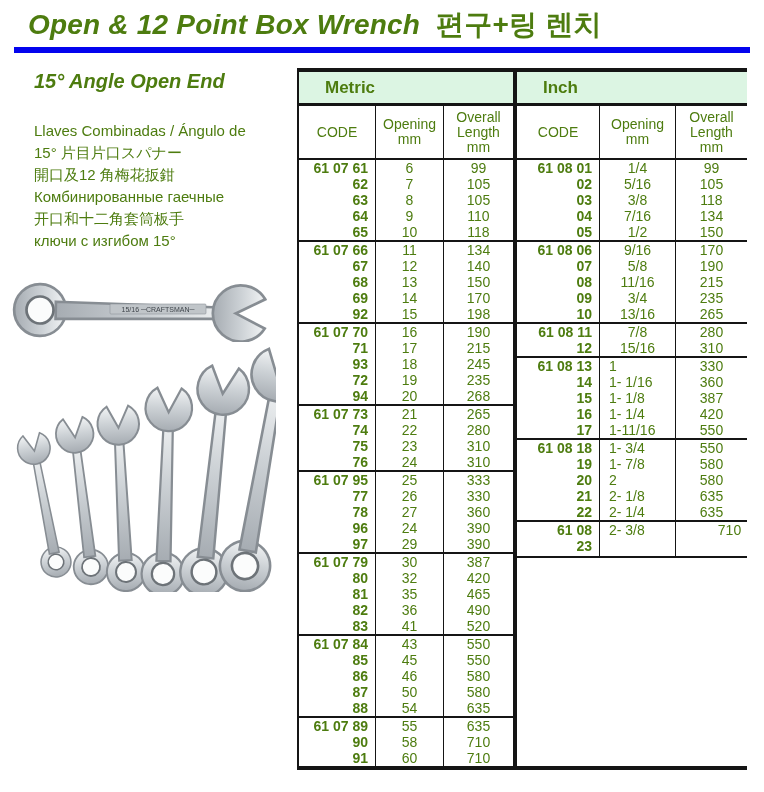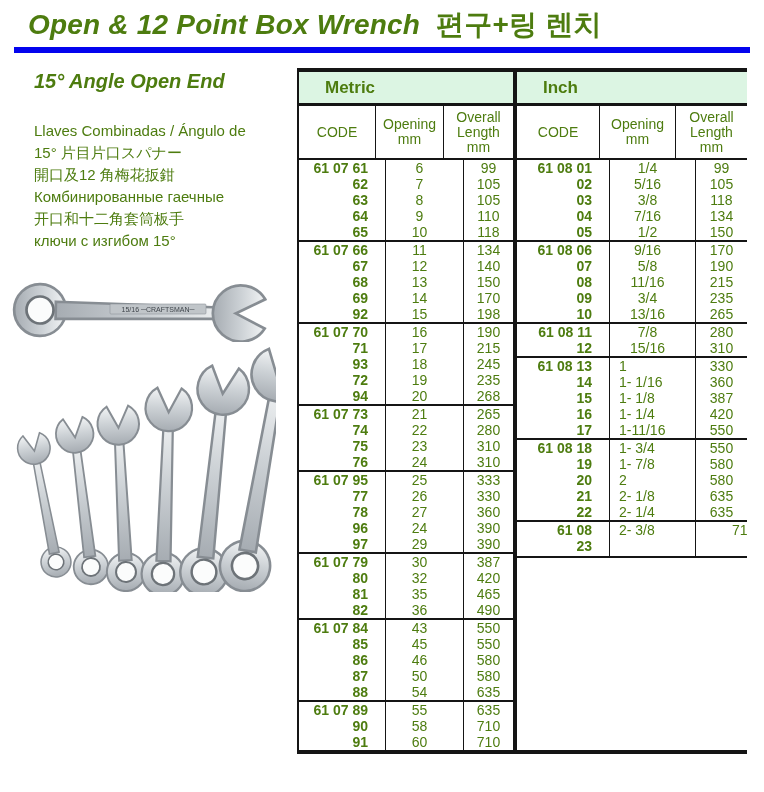--- a/index.html
+++ b/index.html
@@ -40,21 +40,21 @@
   .colheads{display:grid;border-bottom:2px solid #151515;height:52px;}
   .metric .colheads,.metric .row{grid-template-columns:76px 68px 1fr;}
   .inch .colheads,.inch .row{grid-template-columns:82px 76px 1fr;}
   .hcell{
     display:flex;align-items:center;justify-content:center;text-align:center;
     font-size:14px;line-height:15px;white-space:pre-line;
   }
   .hcell + .hcell{border-left:1.5px solid #151515;text-align:center;}
   .groups{display:flex;flex-direction:column;flex:1;}
   .group.gsep{border-top:2px solid #151515;}
-  .row{display:grid;gap:10px;}
+  .row{display:grid;}
   .cell{height:16px;line-height:16px;font-size:14px;overflow:hidden;}
   .tall .cell{height:34px;padding-left:36px;}
   .cell + .cell{border-left:1.5px solid #151515;}
   .cell.code{font-weight:bold;text-align:right;padding-right:7px;}
   .cell.c{text-align:center;}
   .cell.l{text-align:left;padding-left:9px;}
   .filler{flex:1;border-top:2px solid #151515;}
 </style>
 </head>
 <body>
@@ -262,20 +262,25 @@
             </div>
             <div class="row">
               <div class="cell code">81</div>
               <div class="cell c">35</div>
               <div class="cell c">465</div>
             </div>
             <div class="row">
               <div class="cell code">82</div>
               <div class="cell c">36</div>
               <div class="cell c">490</div>
+            </div>
+            <div class="row">
+              <div class="cell code">83</div>
+              <div class="cell c">41</div>
+              <div class="cell c">520</div>
             </div>
           </div>
           <div class="group gsep">
             <div class="row">
               <div class="cell code">61 07 84</div>
               <div class="cell c">43</div>
               <div class="cell c">550</div>
             </div>
             <div class="row">
               <div class="cell code">85</div>

